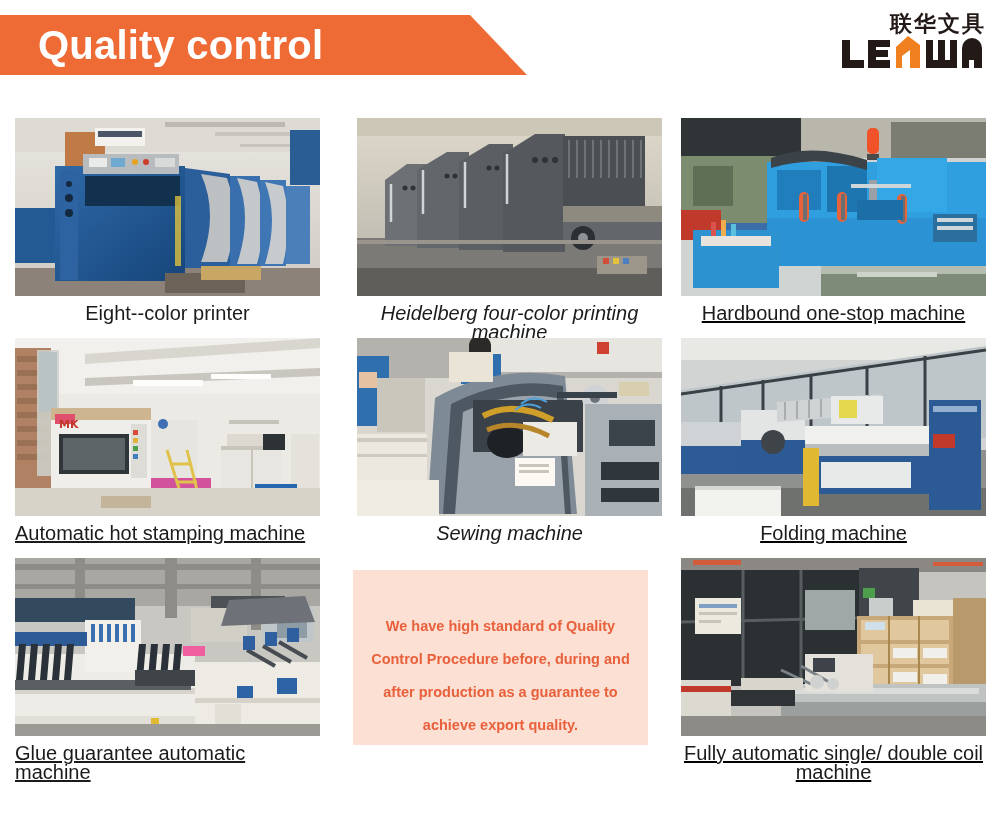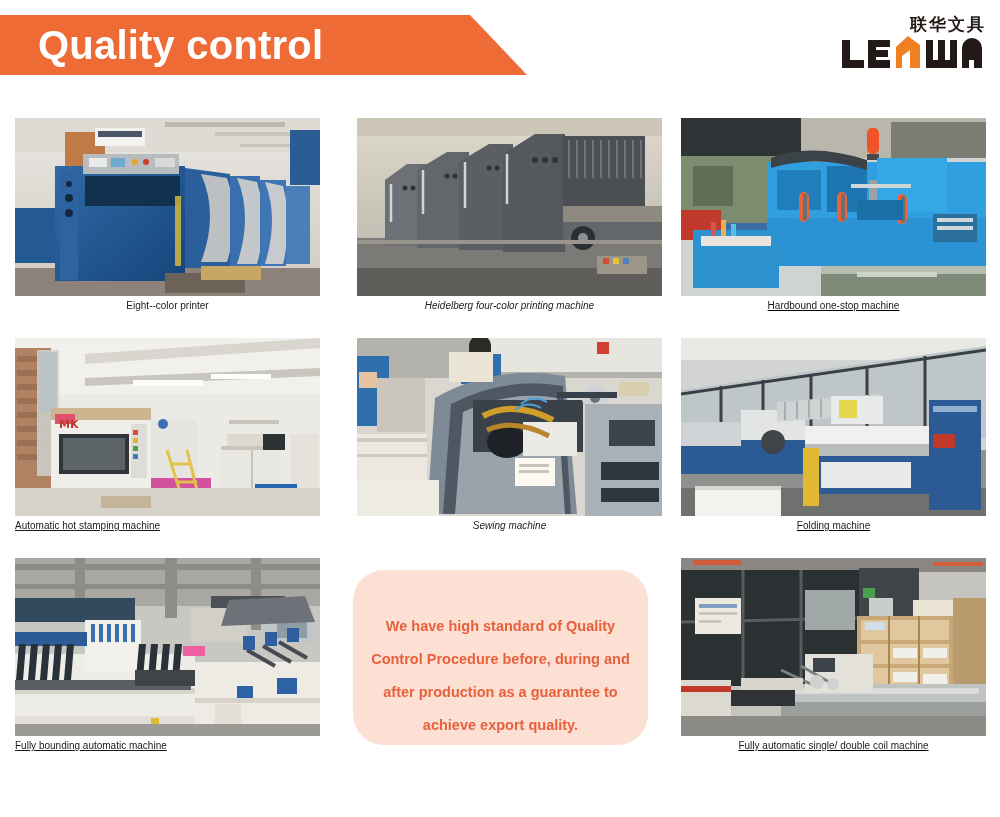--- a/index.html
+++ b/index.html
@@ -22,21 +22,21 @@
     position:absolute; left:38px; top:15px; width:420px; height:60px;
     line-height:60px; color:#ffffff;
     font-size:40px; font-weight:bold; letter-spacing:0.2px;
     white-space:nowrap;
   }
 
   
   #logo { position:absolute; right:14px; top:14px; width:146px; height:62px; }
   #logo-cn {
     position:absolute; right:0; top:0; width:146px;
-    text-align:right; font-size:17px; font-weight:bold; color:#231916;
+    text-align:right; font-size:22px; font-weight:bold; color:#231916;
     letter-spacing:2px; line-height:20px;
     font-family:"DejaVu Sans", sans-serif;
   }
   #logo-mark {
     position:absolute; right:0; top:22px; width:146px; height:36px;
   }
 
   
   #grid {
     position:absolute; left:15px; top:118px; width:970px; height:690px;
@@ -49,31 +49,30 @@
   .row1 { top:220px; }
   .row2 { top:440px; }
 
   .photo {
     position:relative; width:305px; height:178px;
     overflow:hidden; background:#cfcfcf;
   }
   .photo svg { display:block; width:305px; height:180px; }
 
   .caption {
-    width:305px; text-align:center; 
-    font-size:10px; color:#1b1b1b; line-height:19px;
+    width:305px; text-align:center; padding-top:8px;
+    font-size:20px; color:#1b1b1b; line-height:19px;
     font-family:"Liberation Sans", sans-serif;
   }
   .caption.left { text-align:left;text-decoration:underline; }
 
   
   #pink-panel {
     position:absolute; left:353px; top:570px; width:295px; height:175px;
     background:#fbe0d3;
-    border-radius:31px;
   }
   #pink-text {
     position:absolute; left:0; top:40px; width:295px;
     text-align:center; color:#e8603c; font-weight:bold;
     font-size:14.5px; line-height:33px;
     padding:0 10px;
   }
 </style>
 </head>
 <body>
@@ -504,21 +503,21 @@
         <rect x="228" y="78" width="12" height="14" fill="#2f5f9e"></rect>
         <rect x="250" y="74" width="12" height="14" fill="#2f5f9e"></rect>
         <rect x="272" y="70" width="12" height="14" fill="#2f5f9e"></rect>
         <rect x="168" y="88" width="22" height="10" fill="#ef5fa0"></rect>
         <rect x="262" y="120" width="20" height="16" fill="#2b63a5"></rect>
         <rect x="222" y="128" width="16" height="12" fill="#2b63a5"></rect>
         <rect x="136" y="160" width="8" height="10" fill="#e0b832"></rect>
         <rect x="0" y="166" width="305" height="14" fill="#9c9a94"></rect>
       </svg>
     </div>
-    <div class="caption left">Fully bounding automatic machine</div>
+    <div class="caption left">Glue guarantee automatic machine</div>
   </div>
 
   <div class="cell col1 row2"></div>
 
   <div class="cell col2 row2">
     <div class="photo">
       <svg viewBox="0 0 305 180" preserveAspectRatio="none">
         <rect width="305" height="180" fill="#c6c4bf"></rect>
         <rect x="0" y="0" width="305" height="14" fill="#8b8884"></rect>
         <rect x="12" y="2" width="48" height="5" fill="#d35c3a"></rect>

